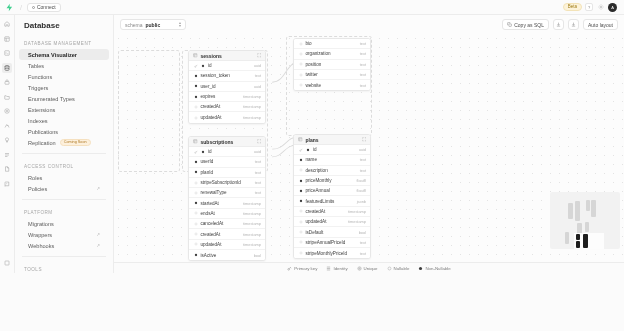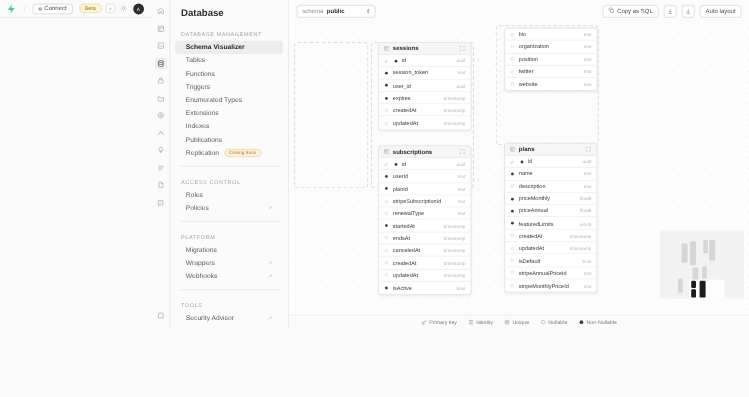--- a/index.html
+++ b/index.html
@@ -3,21 +3,21 @@
 <meta charset="utf-8">
 <style>
   * { box-sizing: border-box; margin: 0; padding: 0; }
   html, body {
     width: 624px; height: 331px;
     font-family: "Liberation Sans", sans-serif;
     background: #fbfbfb;
     overflow: hidden;
     -webkit-font-smoothing: antialiased;
   }
-  .app { position: relative; width: 624px; height: 273px; display: flex; flex-direction: row; }
+  .app { position: relative; width: 624px; height: 273px; display: flex; flex-direction: column; }
 
   
   .topbar {
     height: 15px; flex: 0 0 15px;
     background: #fbfbfb;
     border-bottom: 1px solid #ececec;
     display: flex; align-items: center;
     padding: 0 4px;
     gap: 5px;
   }

